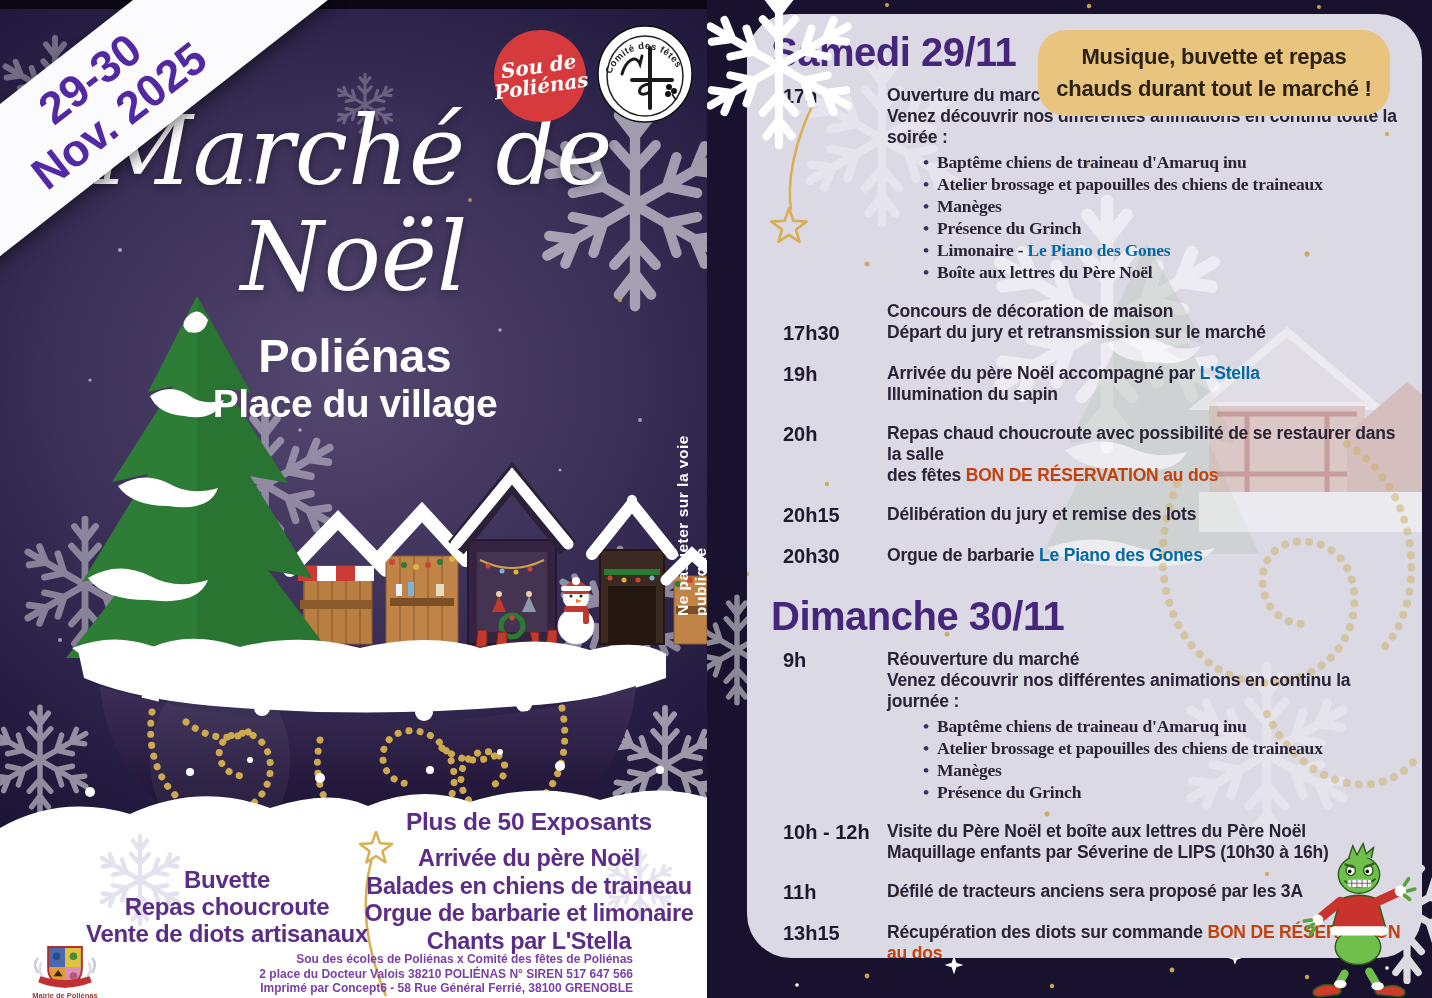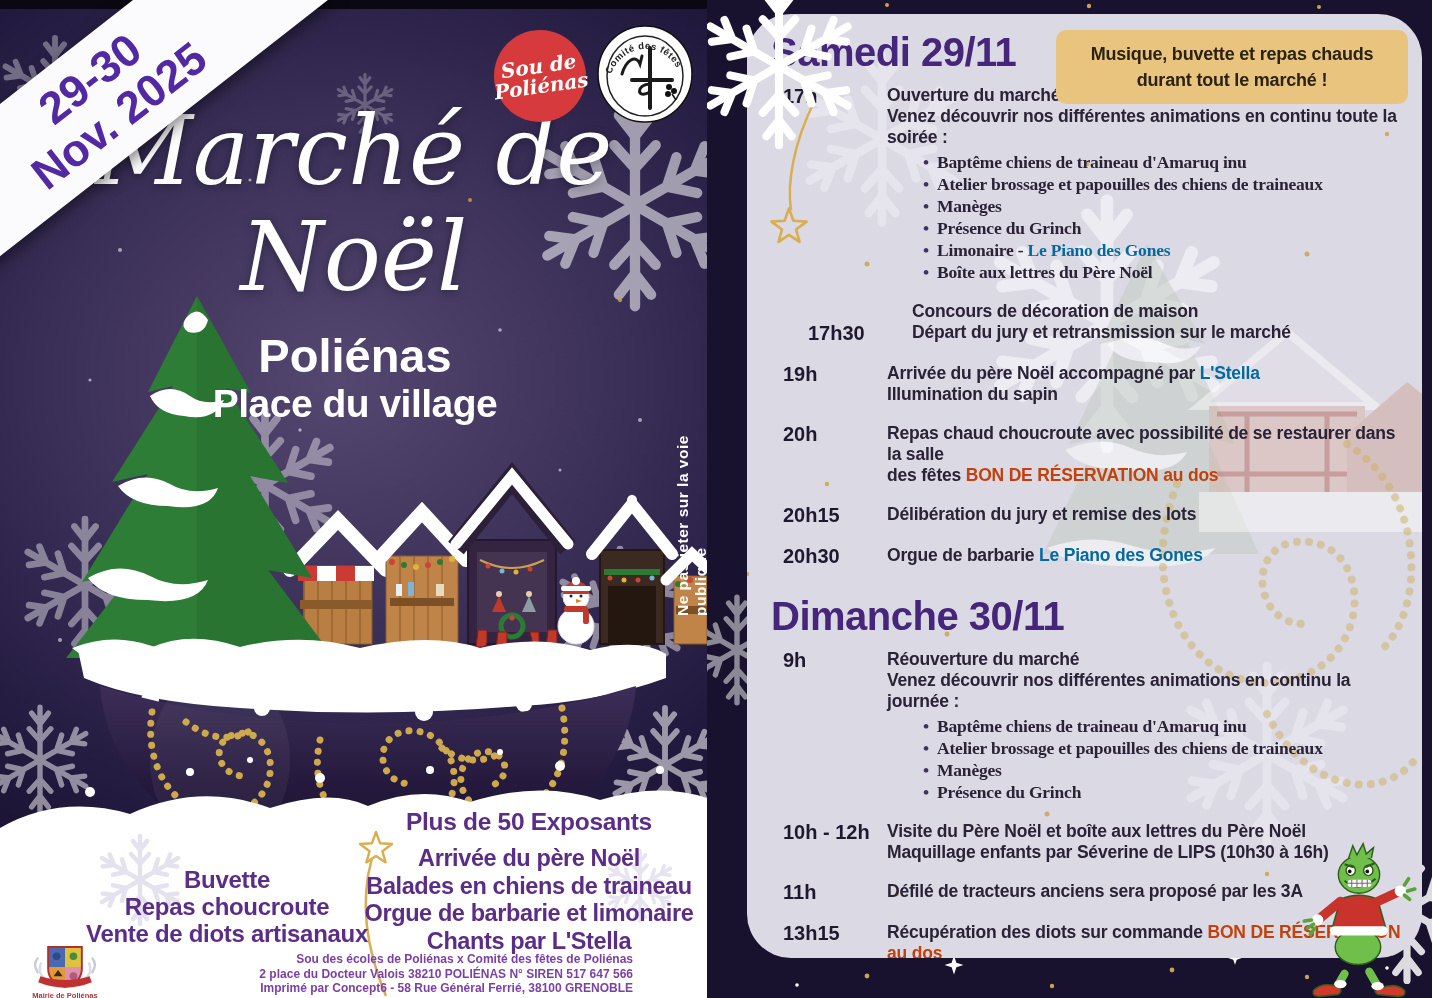--- a/index.html
+++ b/index.html
@@ -41,22 +41,22 @@
   .poster-footer{position:absolute;left:118px;top:952px;width:515px;text-align:right;color:#7b3fa6;
     font-weight:bold;font-size:12px;line-height:14.5px;z-index:6;}
   .mairie{position:absolute;left:22px;top:944px;width:86px;text-align:center;z-index:6;}
   .mairie-caption{font-size:7.5px;color:#9c3b34;font-weight:bold;margin-top:-3px;}
   
   .right-page{position:absolute;left:707px;top:0;width:725px;height:998px;background:#18122f;overflow:hidden;}
   .panel{position:absolute;left:40px;top:14px;width:675px;height:944px;background:#dbd9e3;
     border-radius:44px;overflow:hidden;z-index:2;}
   .panel-decor{position:absolute;inset:0;width:675px;height:944px;}
   .panel-content{position:absolute;inset:0;padding:14px 14px 0 22px;z-index:3;}
-  .info-badge{position:absolute;top:16px;right:14px;width:320px;background:#e9c47e;border-radius:10px;
-    padding:11px 16px;text-align:center;font-size:18px;font-weight:bold;line-height:1.45;
+  .info-badge{position:absolute;top:16px;right:32px;width:320px;background:#e9c47e;border-radius:28px;
+    padding:11px 16px;text-align:center;font-size:22px;font-weight:bold;line-height:1.45;
     color:#2b2214;letter-spacing:-.2px;}
   .day-title{font-size:40px;font-weight:bold;color:#45267b;letter-spacing:-.5px;margin:2px 0 10px 2px;}
   .day-section + .day-section .day-title{margin-top:26px;}
   .events{margin-left:6px;}
   .event{display:flex;margin-bottom:18px;}
   .event-time{width:104px;flex:none;font-size:20px;font-weight:bold;color:#1f1930;padding-left:8px;}
   .event-desc{width:552px;font-size:17.5px;font-weight:bold;color:#2a2236;letter-spacing:-.2px;}
   .event-line{margin:0;line-height:21px;}
   .event-bullets{margin:3px 0 0;padding-left:36px;list-style:none;font-family:Liberation Serif, serif;}
   .event-bullets li{line-height:22px;position:relative;padding-left:14px;}
@@ -468,21 +468,21 @@
                       <li><span>Baptême chiens de traineau d'Amaruq inu</span></li>
                       <li><span>Atelier brossage et papouilles des chiens de traineaux</span></li>
                       <li><span>Manèges</span></li>
                       <li><span>Présence du Grinch</span></li>
                       <li><span>Limonaire - </span><span class="seg-purple">Le Piano des Gones</span></li>
                       <li><span>Boîte aux lettres du Père Noël</span></li>
                     </ul>
                   </div>
                 </div>
                 <div class="event">
-                  <div class="event-time" style="padding-top: 21px; margin-left: 25px;">17h30</div>
+                  <div class="event-time" style="padding-top: 21px;">17h30</div>
                   <div class="event-desc">
                     <p class="event-line"><span>Concours de décoration de maison</span></p>
                     <p class="event-line"><span>Départ du jury  et retransmission sur le marché</span></p>
                   </div>
                 </div>
                 <div class="event">
                   <div class="event-time">19h</div>
                   <div class="event-desc">
                     <p class="event-line"><span>Arrivée du père Noël accompagné par </span><span class="seg-purple">L'Stella</span></p>
                     <p class="event-line"><span>Illumination du sapin</span></p>

